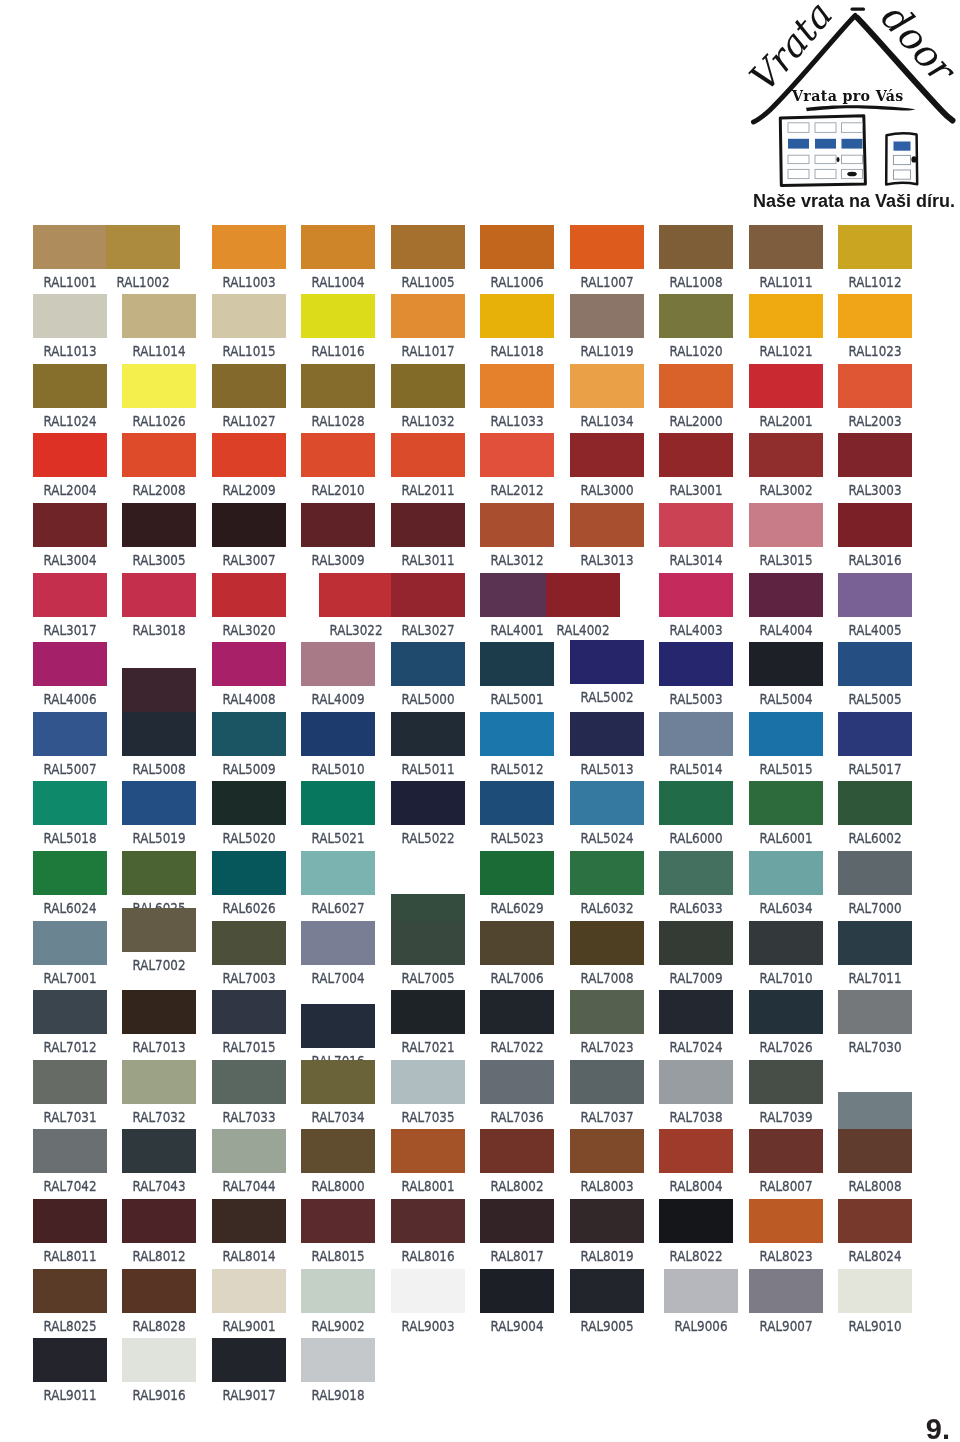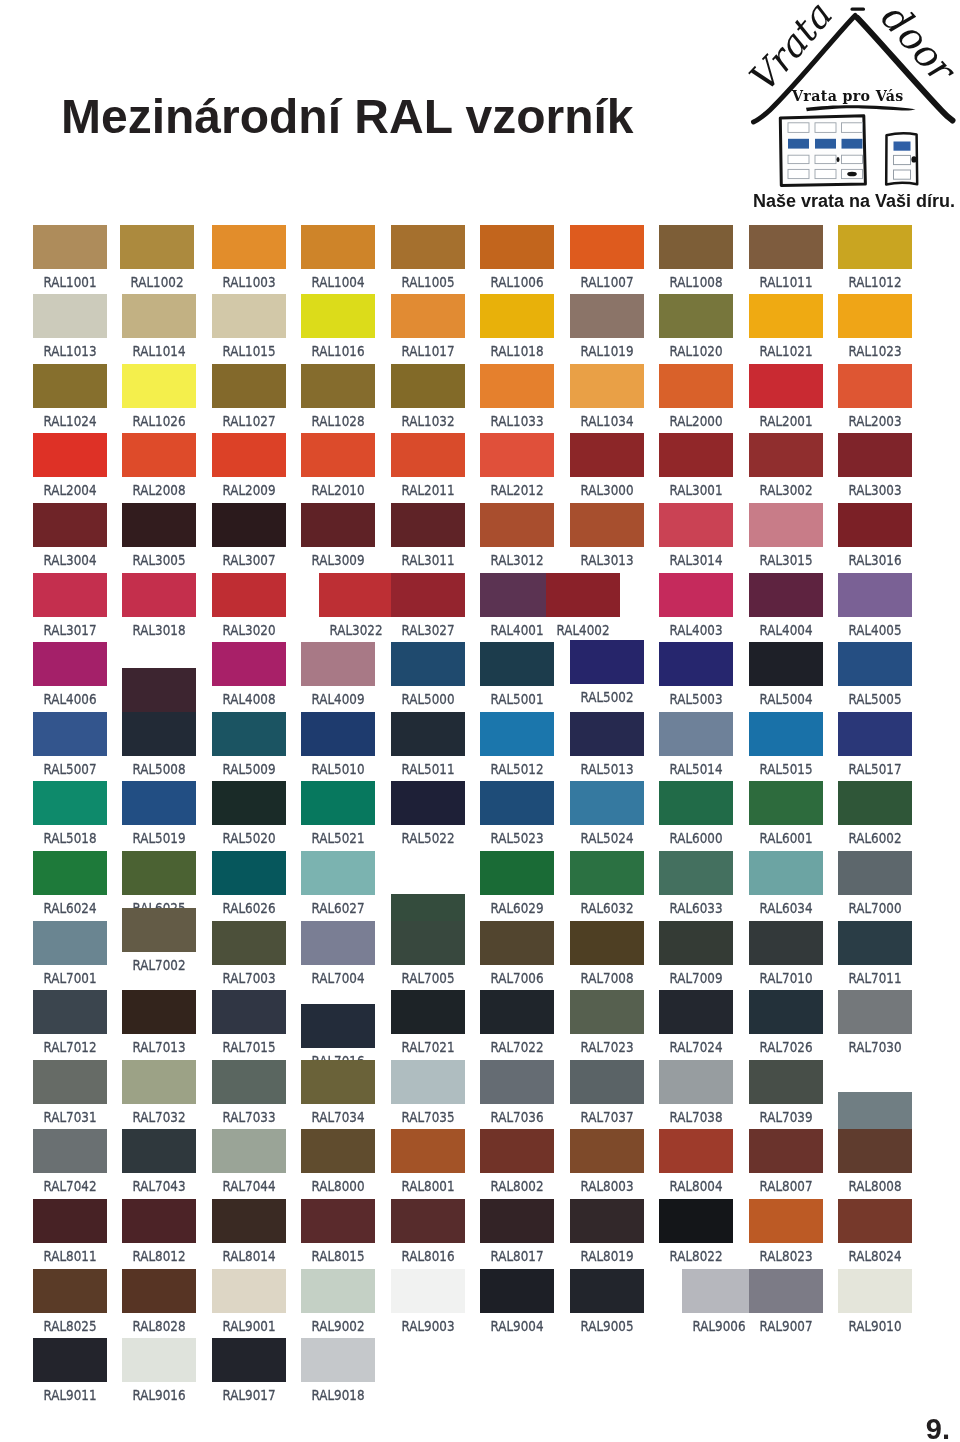--- a/index.html
+++ b/index.html
@@ -23,21 +23,20 @@
   #chart{position:absolute;left:0;top:0;width:960px;height:1442px;}
   .sw-cell{position:absolute;width:74px;height:66px;}
   .sw-chip{width:74px;height:44px;}
   .sw-label{position:absolute;left:0;top:50px;width:74px;font-size:13.6px;line-height:14px;color:#464d5a;text-align:center;white-space:nowrap;font-family:"DejaVu Sans",sans-serif;-webkit-text-stroke:0.3px #464d5a;transform:scaleX(0.88);transform-origin:center top;}
 </style>
 </head>
 <body>
 
 <div id="page">
 
-  <h1 id="page-title">Mezinárodní RAL vzorník</h1>
 
   <div id="logo">
     <svg viewBox="0 0 218 190" width="218" height="190" aria-hidden="true">
       <defs>
         <path id="roofPathL" d="M5.4 106.3 C 43.5 78.7 68.8 36.0 102.5 3.0" fill="none"></path>
         <path id="roofPathR" d="M126.3 5.6 C 158.4 38.2 185.8 75.6 219.5 106.5" fill="none"></path>
       </defs>
       <g stroke="#131313" fill="none" stroke-linecap="round">
         <path d="M113.2 13.5 C 95 32 55 82 28 108 C 21.5 114 16 118 11.5 120" stroke-width="5.0"></path>
         <path d="M115.5 16.0 C 132 33 176 84 200 109 C 205 114.5 208.5 117 210.5 118.5" stroke-width="6.0"></path>
@@ -84,21 +83,21 @@
 
   </div>
 
   <div id="slogan">Naše vrata na Vaši díru.</div>
 
   <div id="chart">
       <div class="sw-cell" style="left:33.00px;top:224.50px">
         <div class="sw-chip" style="background:#AE8C5B"></div>
         <div class="sw-label">RAL1001</div>
       </div>
-      <div class="sw-cell" style="left:120px;top:224.50px">
+      <div class="sw-cell" style="left:106px;top:224.50px">
         <div class="sw-chip" style="background:#AC8A3E"></div>
         <div class="sw-label">RAL1002</div>
       </div>
       <div class="sw-cell" style="left:211.88px;top:224.50px">
         <div class="sw-chip" style="background:#E28D2B"></div>
         <div class="sw-label">RAL1003</div>
       </div>
       <div class="sw-cell" style="left:301.32px;top:224.50px">
         <div class="sw-chip" style="background:#CE8429"></div>
         <div class="sw-label">RAL1004</div>
@@ -708,21 +707,21 @@
         <div class="sw-label">RAL9003</div>
       </div>
       <div class="sw-cell" style="left:480.20px;top:1268.50px">
         <div class="sw-chip" style="background:#1D1F26"></div>
         <div class="sw-label">RAL9004</div>
       </div>
       <div class="sw-cell" style="left:569.64px;top:1268.50px">
         <div class="sw-chip" style="background:#22252C"></div>
         <div class="sw-label">RAL9005</div>
       </div>
-      <div class="sw-cell" style="left:682px;top:1268.50px">
+      <div class="sw-cell" style="left:664px;top:1268.50px">
         <div class="sw-chip" style="background:#B6B7BD"></div>
         <div class="sw-label">RAL9006</div>
       </div>
       <div class="sw-cell" style="left:748.52px;top:1268.50px">
         <div class="sw-chip" style="background:#7C7B86"></div>
         <div class="sw-label">RAL9007</div>
       </div>
       <div class="sw-cell" style="left:837.96px;top:1268.50px">
         <div class="sw-chip" style="background:#E4E5DA"></div>
         <div class="sw-label">RAL9010</div>

